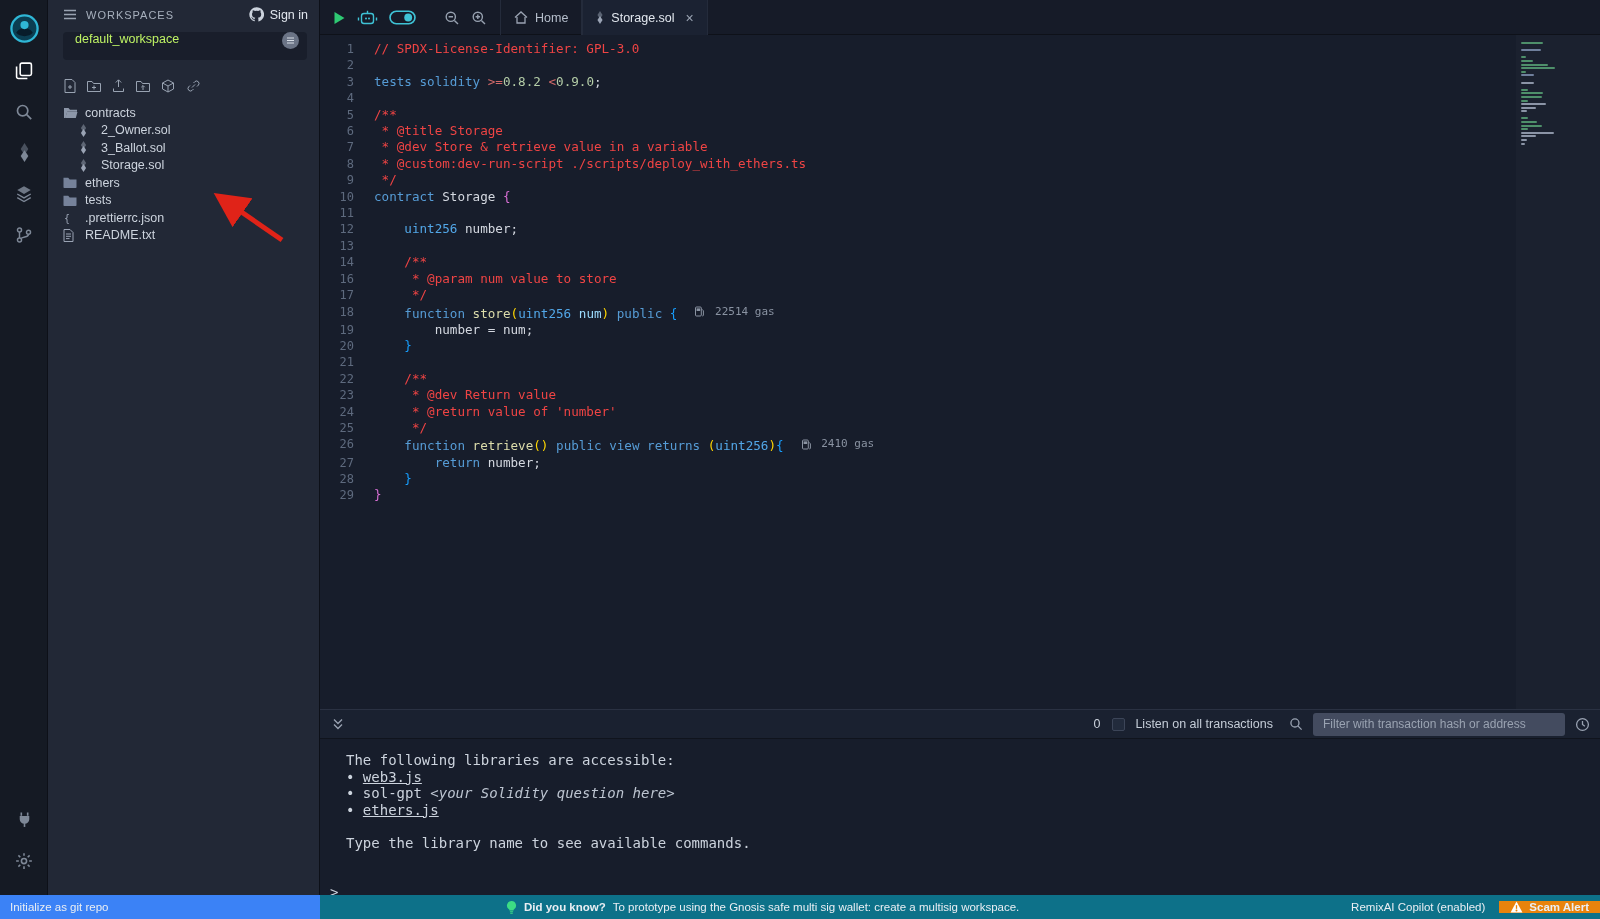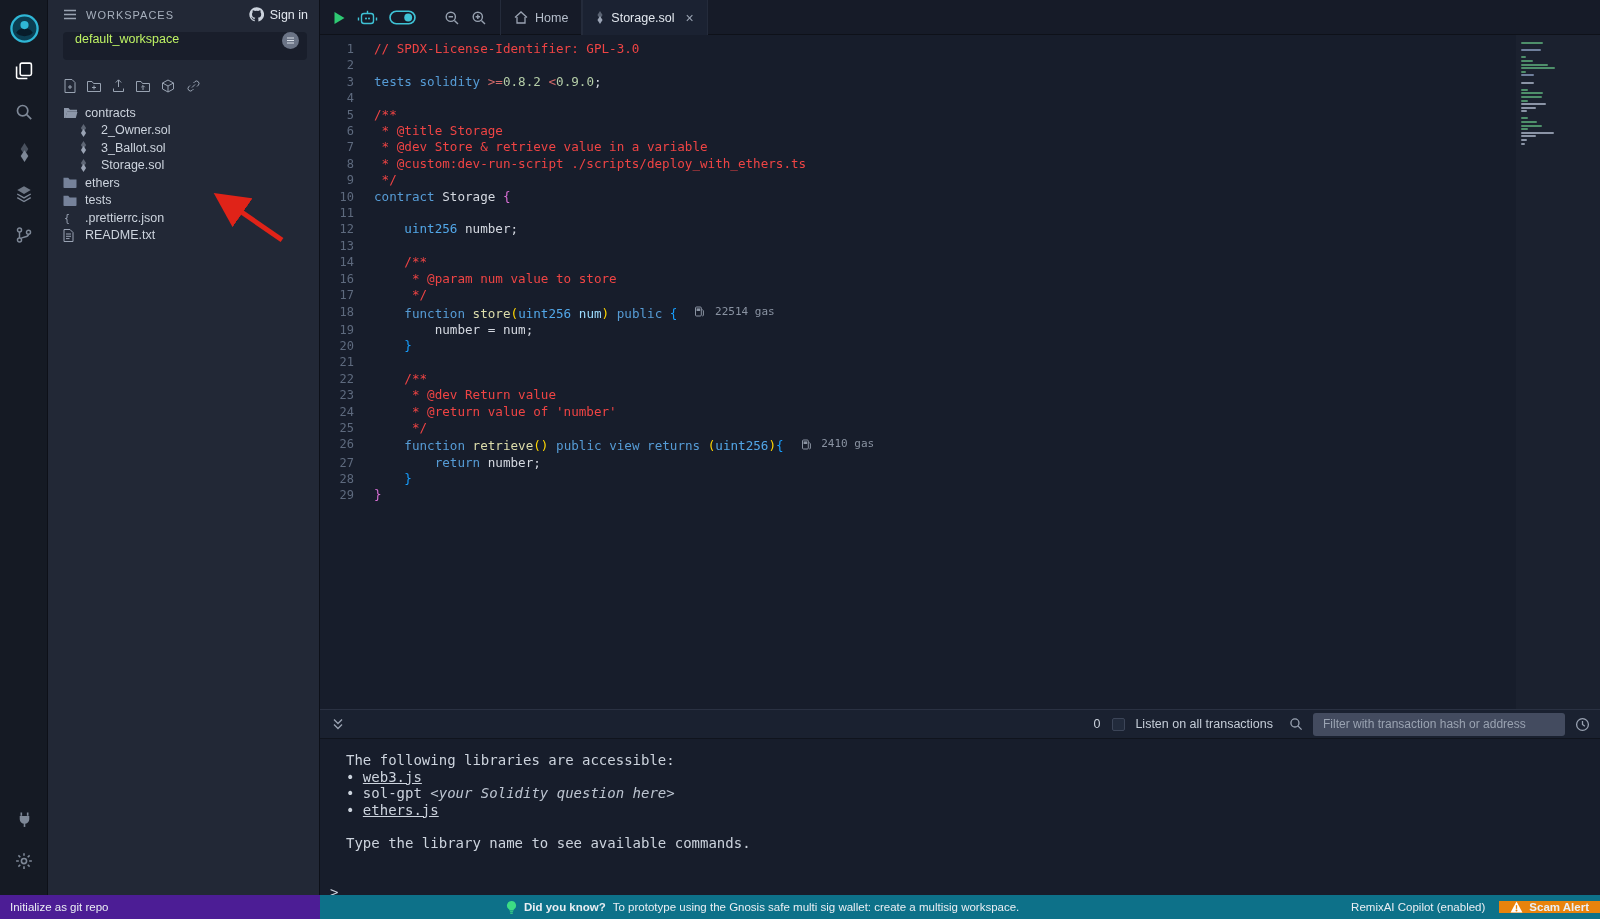--- a/index.html
+++ b/index.html
@@ -64,21 +64,21 @@
   .tt-input{width:252px;height:23px;background:#434b5f;border:none;border-radius:3px;color:#d6dbe3;font-size:12px;padding:0 10px;outline:none;font-family:"Liberation Sans",sans-serif}
   .tt-input::placeholder{color:#9aa3b2}
   .terminal{height:156px;background:#171d2b;font-family:"DejaVu Sans Mono",monospace;font-size:14px;line-height:16.5px;padding-top:13px;flex:none}
   .t-line{white-space:pre;padding-left:26px;color:#ccd3dd}
   .t-prompt{padding-left:10px;margin-top:16px;color:#ccd3dd}
   .tt-l{text-decoration:underline;cursor:pointer}
   .tt-i{font-style:italic;color:#bdc5d1}
 
   
   .statusbar{height:24px;display:flex;align-items:stretch;font-size:11.5px;color:#eaeef3;flex:none}
-  .sb-left{width:320px;background:#4c1d95;display:flex;align-items:center;padding-left:10px;flex:none}
+  .sb-left{width:320px;background:#3b82f6;display:flex;align-items:center;padding-left:10px;flex:none}
   .sb-mid{flex:1;display:flex;align-items:center;padding-left:186px;gap:7px}
   .sb-bold{font-weight:bold}
   .sb-right{margin-left:auto;display:flex;align-items:stretch;gap:0}
   .sb-copilot{display:flex;align-items:center;margin-right:14px}
   .sb-scam{display:flex;align-items:center;gap:6px;padding:0 11px;font-weight:bold;cursor:pointer}
 </style>
 </head>
 <body>
 
 <div class="app">

